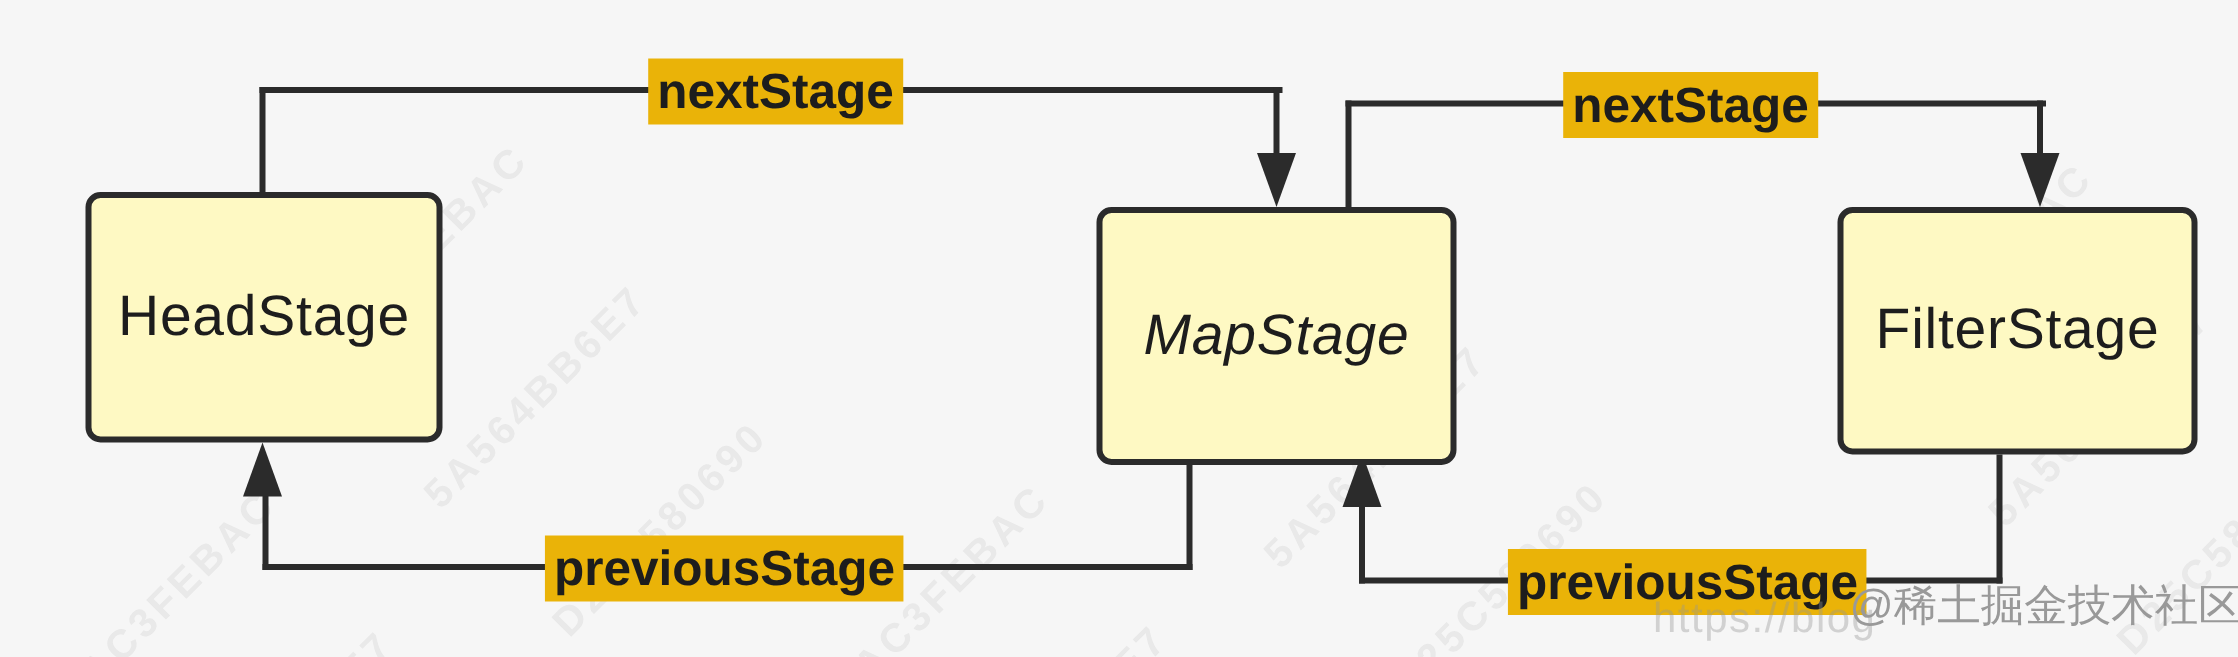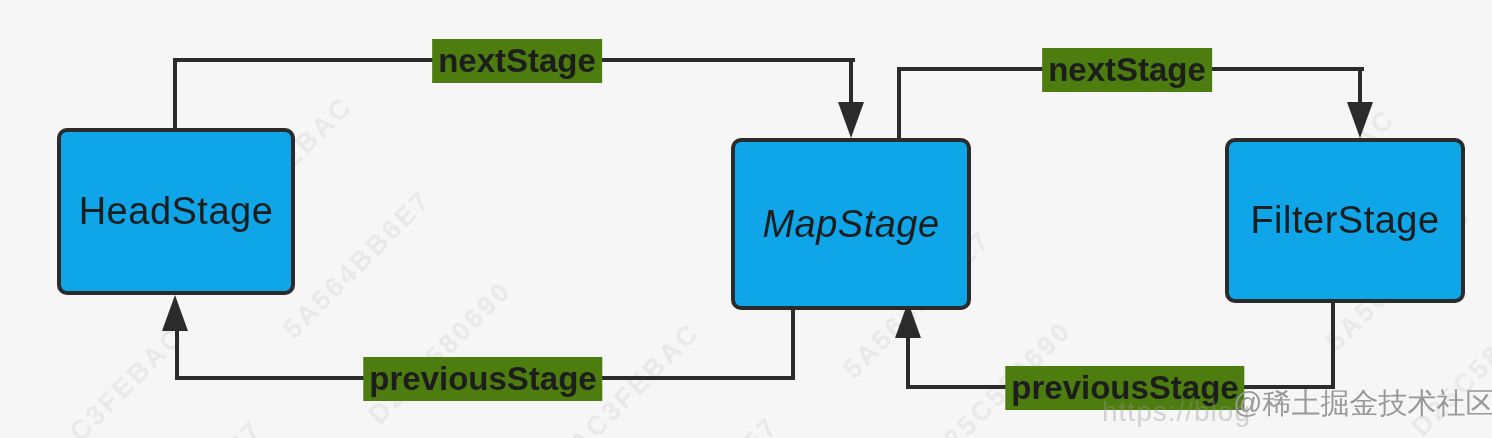--- a/index.html
+++ b/index.html
@@ -9,21 +9,21 @@
   .canvas {
     position:relative;
     width:1492px; height:438px;
     background:#f6f6f6;
     overflow:hidden;
   }
 
   
   .node {
     position:absolute;
-    background:#0ea5e9;
+    background:#fef9c3;
     border:4px solid #2b2b2b;
     border-radius:10px;
     display:flex; align-items:center; justify-content:center;
   }
   .node-label {
     font-size:38px;
     font-weight:400;
     color:#1d1d1d;
     letter-spacing:0.5px;
   }
@@ -71,21 +71,21 @@
   .c-arrow { left:162px;  top:295px; }  
   .d-arrow { left:895px;  top:302px; }  
 
   
   .edge-label {
     position:absolute;
     transform:translate(-50%,-50%);
     font-size:33px;
     font-weight:700;
     color:#1d1d1d;
-    background:#4d7c0f;
+    background:#eab308;
     padding:3px 6px;
     white-space:nowrap;
   }
   .lbl-a { left:517px;  top:61px;  }
   .lbl-b { left:1127px; top:70px;  }
   .lbl-c { left:483px;  top:379px; }
   .lbl-d { left:1125px; top:388px; }
 
   
   .wm {

